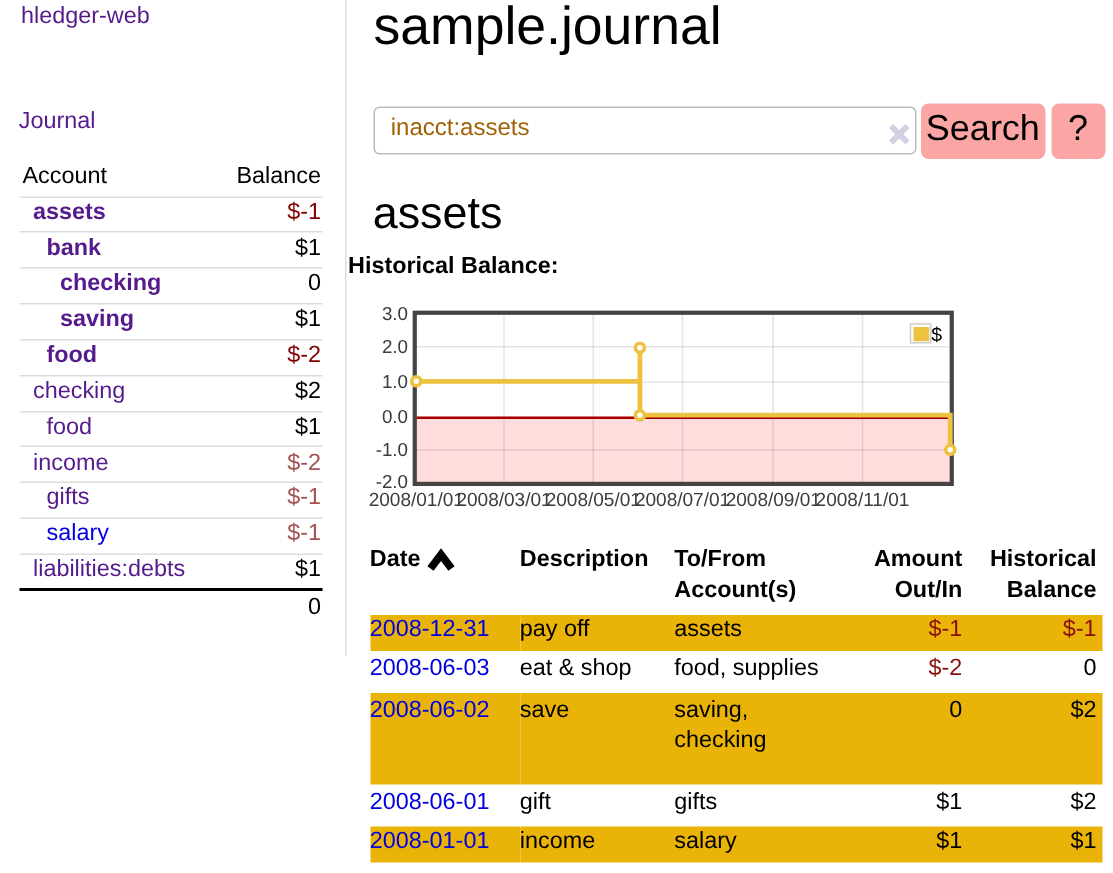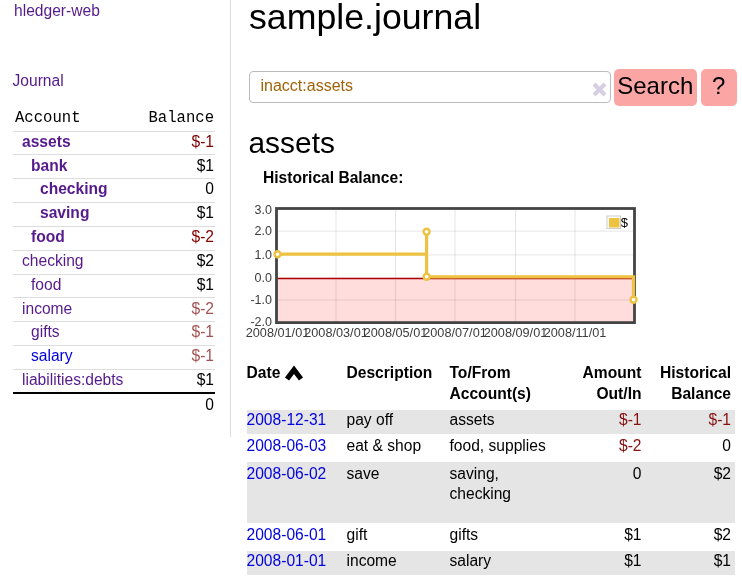--- a/index.html
+++ b/index.html
@@ -11,51 +11,51 @@
 .negb { color:#800000; }
 .negl { color:#a35252; }
 .negt { color:#871111; }
 
 
 #sbline { left:230px; top:0; width:1px; height:437px; background:#ddd; }
 #hw { left:14px; top:2px; font-size:15.6px; line-height:18px; }
 #journal { left:12.5px; top:72px; font-size:15.6px; line-height:18px; }
 #sbtab { left:13px; top:107px; width:202px; border-collapse:collapse; font-size:15.6px; }
 #sbtab th, #sbtab td { font-weight:normal; padding:0 0 2.4px 0; height:23.85px; vertical-align:middle; line-height:18px; }
-#sbtab th { height:24px;font-family:Liberation Mono, monospace; }
+#sbtab th { height:24px; }
 #sbtab tr { border-bottom:1px solid #ddd; }
 #sbtab .bal { text-align:right; padding-right:1px; }
 #sbtab td.bal { padding-right:1px; }
 #sbtab .d1 { padding-left:9px; }
 #sbtab .d2 { padding-left:18px; }
 #sbtab .d3 { padding-left:27px;margin-top:24px; }
 #sbtab .in a, #sbtab .in { font-weight:bold; }
 #sbtab tr.total { border-bottom:none; border-top:2px solid #000; }
 #sbtab th.acct { text-align:left; padding-left:2px; }
 
 
 #h1 { left:249px; top:-3.4px; font-size:35.7px; line-height:40px; }
 #searchbox { left:248.5px; top:71px; width:362px; height:32px; border:1px solid #bbb; border-radius:4px; background:#fff; }
 #searchtext { left:260.5px; top:77px; font-size:16px; line-height:18px; color:#a16207; }
 .btn { background:#fca5a5; border-radius:5px; font-size:24px; text-align:center; }
 #btnsearch { left:614px; top:68.5px; width:82.5px; height:37px; line-height:34px; }
 #btnq { left:701px; top:68.5px; width:35.5px; height:37px; line-height:34px; }
 #h2 { left:248.5px; top:126.1px; font-size:29.9px; line-height:33px; }
-#histlab { left:263px; top:169px; font-size:15.6px; font-weight:bold; line-height:18px; }
+#histlab { left:232px; top:169px; font-size:15.6px; font-weight:bold; line-height:18px; }
 
 
 #chart { left:0; top:0; }
 
 
 #reg { left:246.5px; top:361px; width:488.5px; border-collapse:separate; border-spacing:0 2px; font-size:15.6px; table-layout:fixed; }
 #reg th, #reg td { padding:0; vertical-align:top; }
 #reg th { font-weight:bold; text-align:left; line-height:20.5px; padding-bottom:4px; }
 #reg td { line-height:20px; padding-bottom:4px; }
 #reg .r { text-align:right; }
-#reg tr.g td { background:#e5e5e5; }
+#reg tr.g td { background:#eab308; }
 #reg td.two { line-height:20px; padding-bottom:19px; }
 #reg tr.t3 td { padding-top:1.5px; }
 </style>
 </head>
 <body>
 <div class="abs" id="sbline"></div>
 <a class="abs purple" id="hw" href="#">hledger-web</a>
 <a class="abs purple" id="journal" href="#">Journal</a>
 <table class="abs" id="sbtab">
 <tbody>

